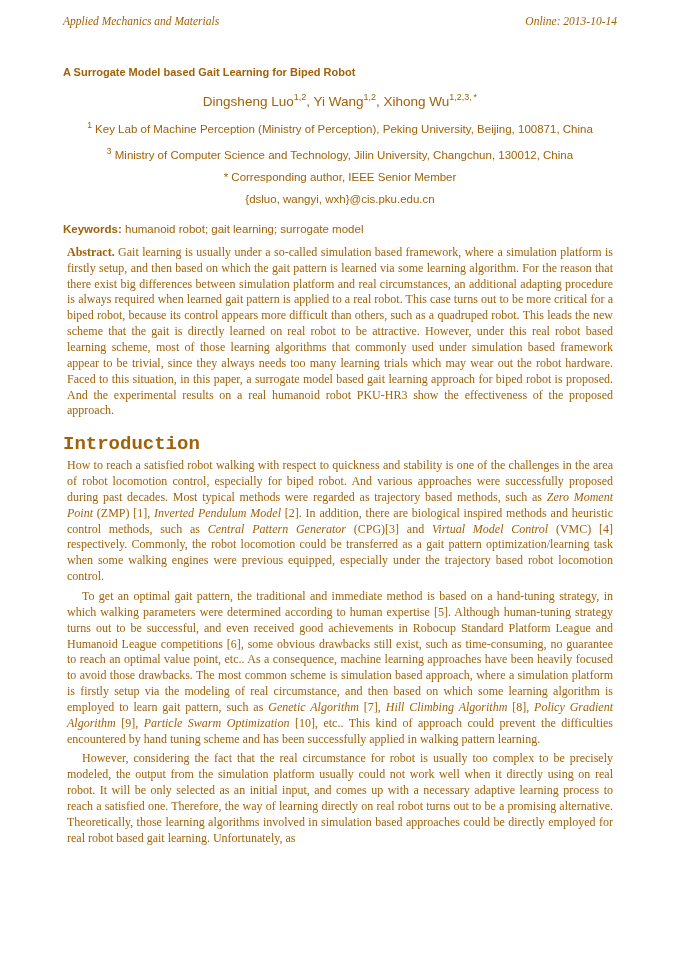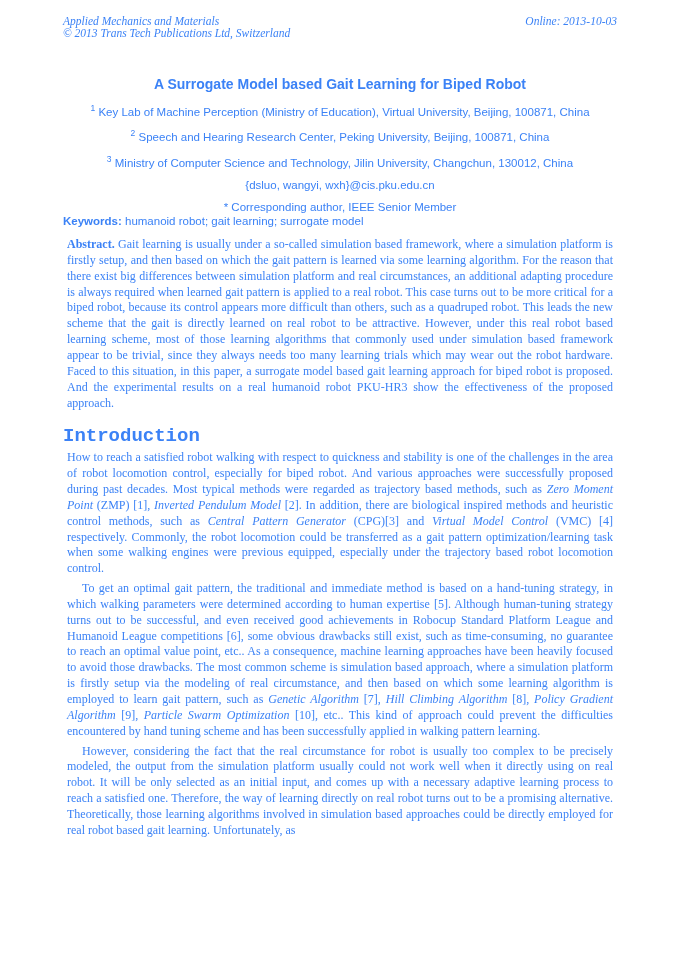--- a/index.html
+++ b/index.html
@@ -5,21 +5,21 @@
   html, body {
     margin: 0;
     padding: 0;
     background: #ffffff;
   }
   .page {
     position: relative;
     width: 678px;
     height: 959px;
     background: #ffffff;
-    color: #3b82f6;
+    color: #a16207;
     box-sizing: border-box;
     padding: 16px 61px 0 63px;
     overflow: hidden;
   }
   
   .header {
     display: flex;
     justify-content: space-between;
     align-items: flex-start;
     font-family: "Liberation Serif", serif;
@@ -28,23 +28,22 @@
     line-height: 11.8px;
   }
   .header-left div { white-space: nowrap; }
   .header-right { white-space: nowrap; text-align: right; }
 
   
   .title {
     margin: 36px 0 0 0;
     font-family: "Liberation Sans", sans-serif;
     font-weight: bold;
-    font-size: 14px;
+    font-size: 11px;
     line-height: 17px;
-    text-align: center;
   }
   .authors {
     margin-top: 7px;
     font-family: "Liberation Sans", sans-serif;
     font-size: 13.5px;
     line-height: 19px;
     text-align: center;
   }
   .authors sup { font-size: 9px; }
 
@@ -53,21 +52,21 @@
     font-size: 11.5px;
     line-height: 13px;
     text-align: center;
     margin-top: 9px;
   }
   .affil:first-of-type { margin-top: 10px; }
   .affil sup { font-size: 8.5px; }
 
   
   .keywords {
-    margin-top: 1px;
+    margin-top: 17px;
     font-family: "Liberation Sans", sans-serif;
     font-size: 11.5px;
     line-height: 13px;
     text-align: left;
   }
   .keywords .kw-label { font-weight: bold; }
 
   
   .abstract, .body-par {
     margin: 4px;
@@ -87,33 +86,32 @@
   .body-par.indent { text-indent: 15px; }
 </style>
 </head>
 <body>
 
 <div class="page">
 
   <div class="header">
     <div class="header-left">
       <div>Applied Mechanics and Materials</div>
-      <div>© 2013 Trans Tech Publications Ltd, Switzerland</div>
     </div>
-    <div class="header-right">Online: 2013-10-03</div>
+    <div class="header-right">Online: 2013-10-14</div>
   </div>
 
   <h1 class="title">A Surrogate Model based Gait Learning for Biped Robot</h1>
 
+  <div class="authors"><span>Dingsheng Luo</span><sup>1,2</sup><span>, Yi Wang</span><sup>1,2</sup><span>, Xihong Wu</span><sup>1,2,3, *</sup></div>
 
-  <div class="affil"><sup>1</sup><span> Key Lab of Machine Perception (Ministry of Education), Virtual University, Beijing, 100871, China</span></div>
-  <div class="affil"><sup>2</sup><span> Speech and Hearing Research Center, Peking University, Beijing, 100871, China</span></div>
+  <div class="affil"><sup>1</sup><span> Key Lab of Machine Perception (Ministry of Perception), Peking University, Beijing, 100871, China</span></div>
   <div class="affil"><sup>3</sup><span> Ministry of Computer Science and Technology, Jilin University, Changchun, 130012, China</span></div>
+  <div class="affil">* Corresponding author, IEEE Senior Member</div>
   <div class="affil">{dsluo, wangyi, wxh}@cis.pku.edu.cn</div>
-  <div class="affil">* Corresponding author, IEEE Senior Member</div>
 
   <div class="keywords">
     <span class="kw-label">Keywords:</span><span> humanoid robot; gait learning; surrogate model</span>
   </div>
 
   <p class="abstract"><span style="font-weight: bold;">Abstract.</span><span> Gait learning is usually under a so-called simulation based framework, where a simulation platform is firstly setup, and then based on which the gait pattern is learned via some learning algorithm. For the reason that there exist big differences between simulation platform and real circumstances, an additional adapting procedure is always required when learned gait pattern is applied to a real robot. This case turns out to be more critical for a biped robot, because its control appears more difficult than others, such as a quadruped robot. This leads the new scheme that the gait is directly learned on real robot to be attractive. However, under this real robot based learning scheme, most of those learning algorithms that commonly used under simulation based framework appear to be trivial, since they always needs too many learning trials which may wear out the robot hardware. Faced to this situation, in this paper, a surrogate model based gait learning approach for biped robot is proposed. And the experimental results on a real humanoid robot PKU-HR3 show the effectiveness of the proposed approach.</span></p>
 
   <h2 class="section-heading">Introduction</h2>
 
   <p class="body-par"><span>How to reach a satisfied robot walking with respect to quickness and stability is one of the challenges in the area of robot locomotion control, especially for biped robot. And various approaches were successfully proposed during past decades. Most typical methods were regarded as trajectory based methods, such as </span><span style="font-style: italic;">Zero Moment Point</span><span> (ZMP) [1], </span><span style="font-style: italic;">Inverted Pendulum Model</span><span> [2]. In addition, there are biological inspired methods and heuristic control methods, such as </span><span style="font-style: italic;">Central Pattern Generator</span><span> (CPG)[3] and </span><span style="font-style: italic;">Virtual Model Control</span><span> (VMC) [4] respectively. Commonly, the robot locomotion could be transferred as a gait pattern optimization/learning task when some walking engines were previous equipped, especially under the trajectory based robot locomotion control.</span></p>

